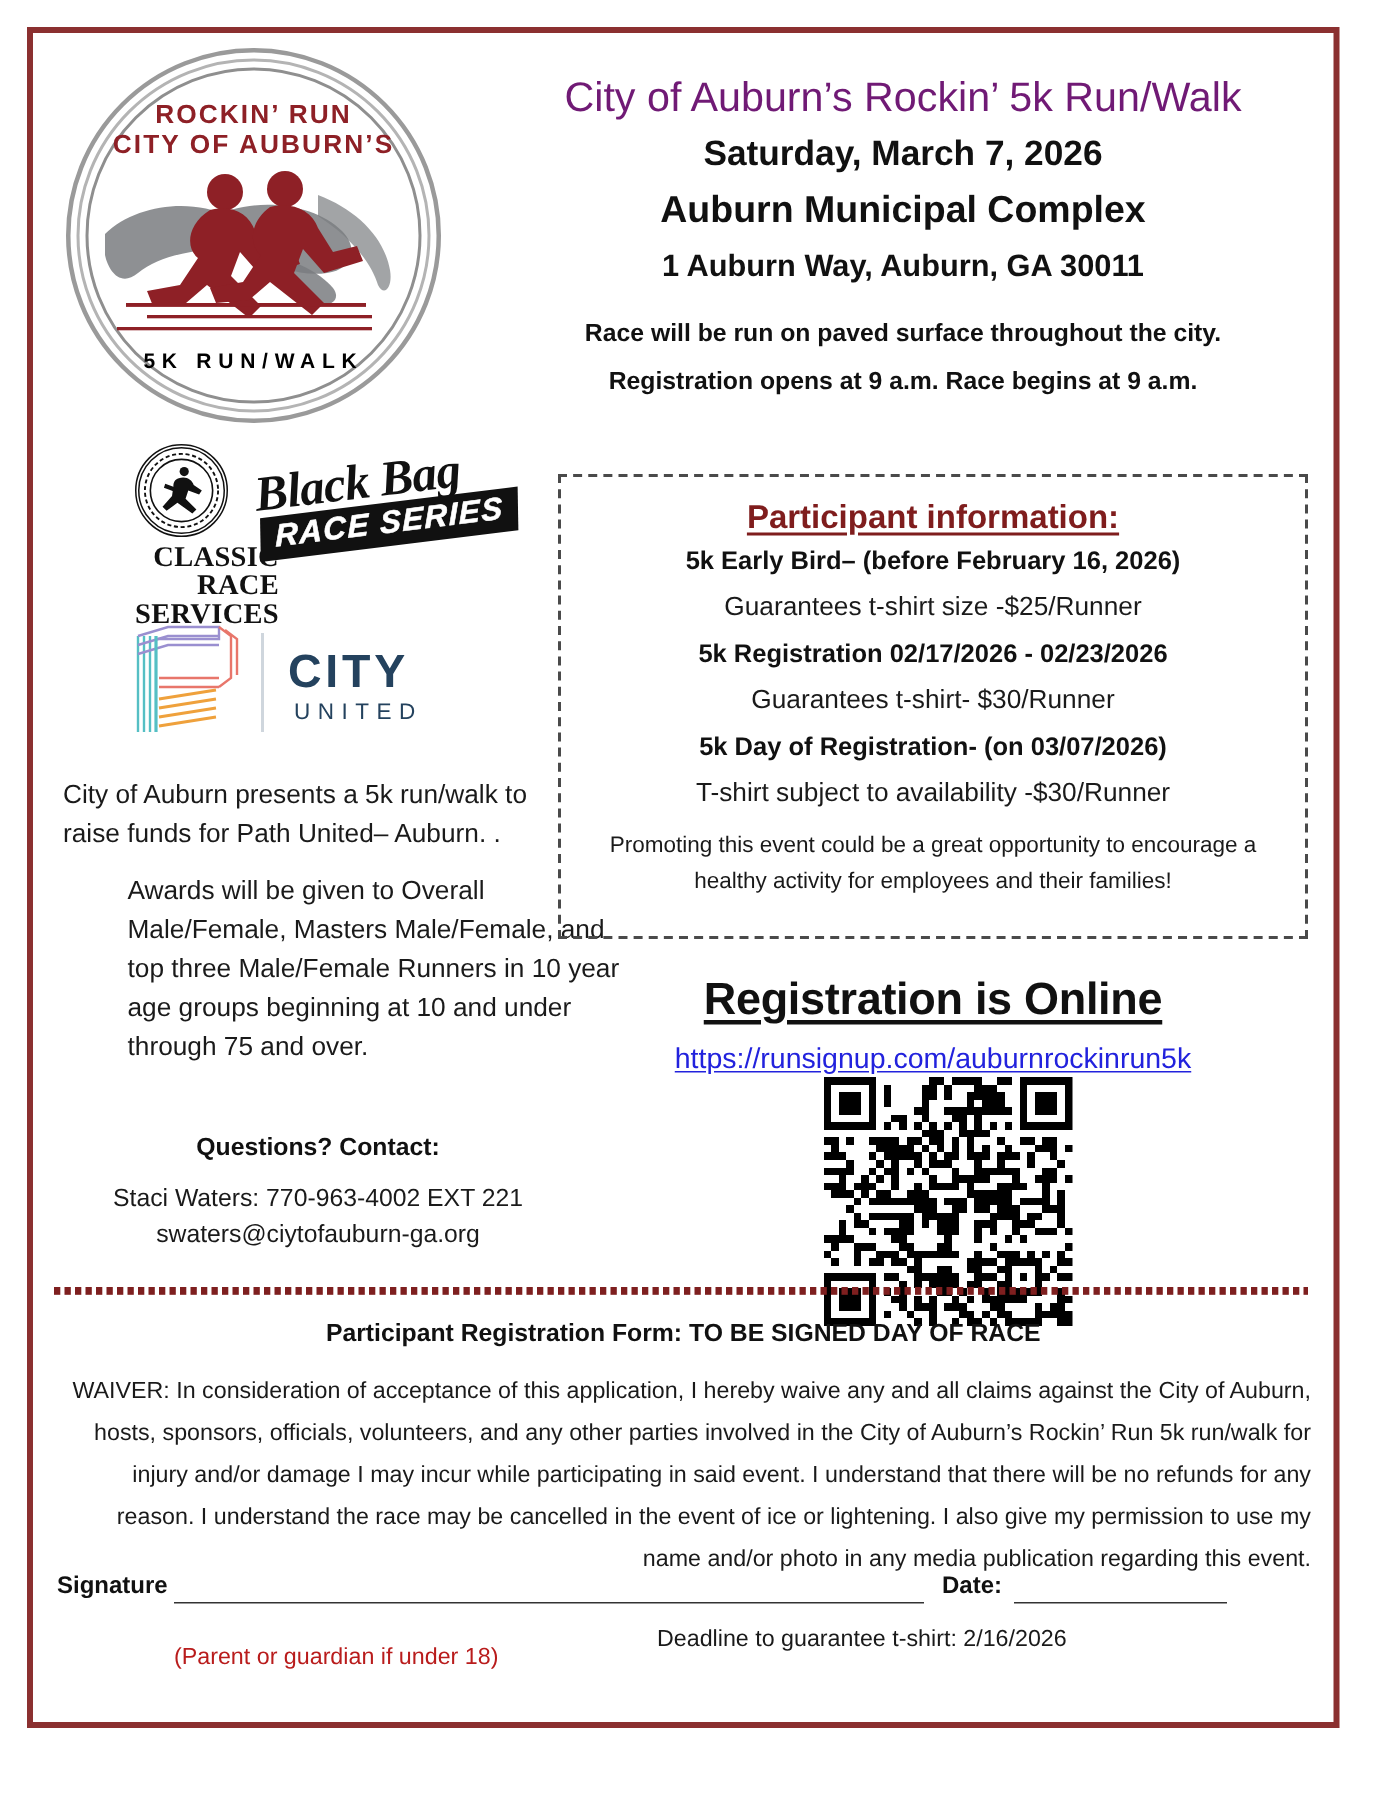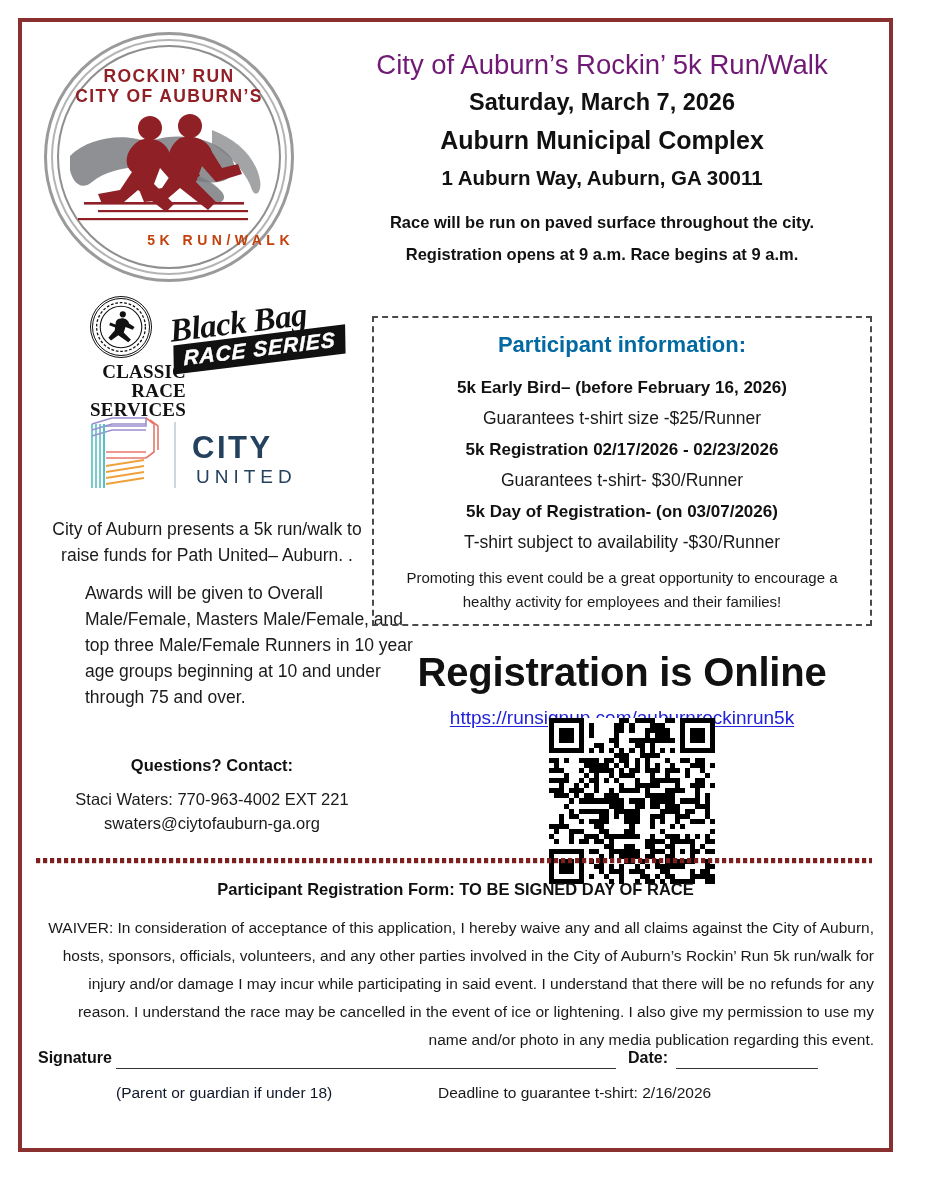--- a/index.html
+++ b/index.html
@@ -67,22 +67,22 @@
     left: 18px;
     top: 78px;
     width: 214px;
     height: 118px;
   }
   .logo-bottom-text {
     position: absolute;
     bottom: 34px;
     left: 0;
     right: 0;
-    text-align: right;
-    color: #c2410c;
+    text-align: center;
+    color: #000000;
     font-weight: bold;
     font-size: 14px;
     letter-spacing: 4.5px;
   }
 
   
   .sponsors-row {
     position: absolute;
     left: 8px;
     top: 272px;
@@ -159,33 +159,33 @@
     position: absolute; left: 88px; top: 6px;
     width: 2px; height: 66px; background: #cfd6dd;
   }
   .path-word {
     position: absolute; left: 106px; top: 14px;
     font-weight: bold; font-size: 31px; letter-spacing: 2.5px;
     color: #24425E;
   }
   .path-sub {
     position: absolute; left: 110px; top: 50px;
-    font-size: 19px; letter-spacing: 5px; color: #24425E;
+    font-size: 15px; letter-spacing: 5px; color: #24425E;
   }
 
   
   .left-para {
     position: absolute;
     left: 18px;
     width: 330px;
     font-size: 17.5px;
     line-height: 26px;
     color: #1a1a1a;
   }
-  #para-intro { top: 492px; text-align: center; }
+  #para-intro { top: 492px; }
   #para-awards { top: 556px; margin-left: 43px; }
 
   .contact-block {
     position: absolute;
     left: 18px;
     top: 732px;
     width: 340px;
     text-align: center;
   }
   .contact-head {
@@ -246,25 +246,26 @@
     left: 348px;
     top: 292px;
     width: 500px;
     height: 310px;
     border: 2px dashed #4a4a4a;
     box-sizing: border-box;
     text-align: center;
     padding-top: 14px;
   }
   .info-title {
-    color: #0369a1;
+    color: #7f1d1d;
     font-weight: bold;
     font-size: 22px;
+    text-decoration: underline;
     text-underline-offset: 3px;
-    margin-bottom: 14px;
+    margin-bottom: 0;
   }
   .info-bold {
     font-weight: bold;
     font-size: 17px;
     line-height: 31px;
     color: #111;
   }
   .info-reg {
     font-size: 17.5px;
     line-height: 31px;
@@ -280,22 +281,23 @@
   
   .reg-online {
     position: absolute;
     left: 348px;
     top: 626px;
     width: 500px;
     text-align: center;
   }
   .reg-head {
     font-weight: bold;
-    font-size: 40px;
+    font-size: 30px;
     color: #111;
+    text-decoration: underline;
     text-underline-offset: 4px;
     letter-spacing: -0.2px;
   }
   .reg-url {
     display: inline-block;
     margin-top: 12px;
     color: #2222DD;
     font-size: 19px;
     text-decoration: underline;
     text-underline-offset: 2px;
@@ -364,22 +366,22 @@
     border-bottom: 1.3px solid #333;
   }
   .sub-row {
     position: absolute;
     left: 14px;
     top: 1060px;
     width: 836px;
     height: 24px;
   }
   .sub-parent {
-    position: absolute; left: 78px; top: 0;
-    font-size: 15.5px; color: #0f172a; text-align: right;
+    position: absolute; left: 78px; top: 12px;
+    font-size: 15.5px; color: #b91c1c; text-align: right;
   }
   .sub-deadline {
     position: absolute; left: 400px; top: 0;
     font-size: 15.5px; color: #1a1a1a;
   }
 </style>
 </head>
 <body>
 
 <div class="page-frame"></div>

